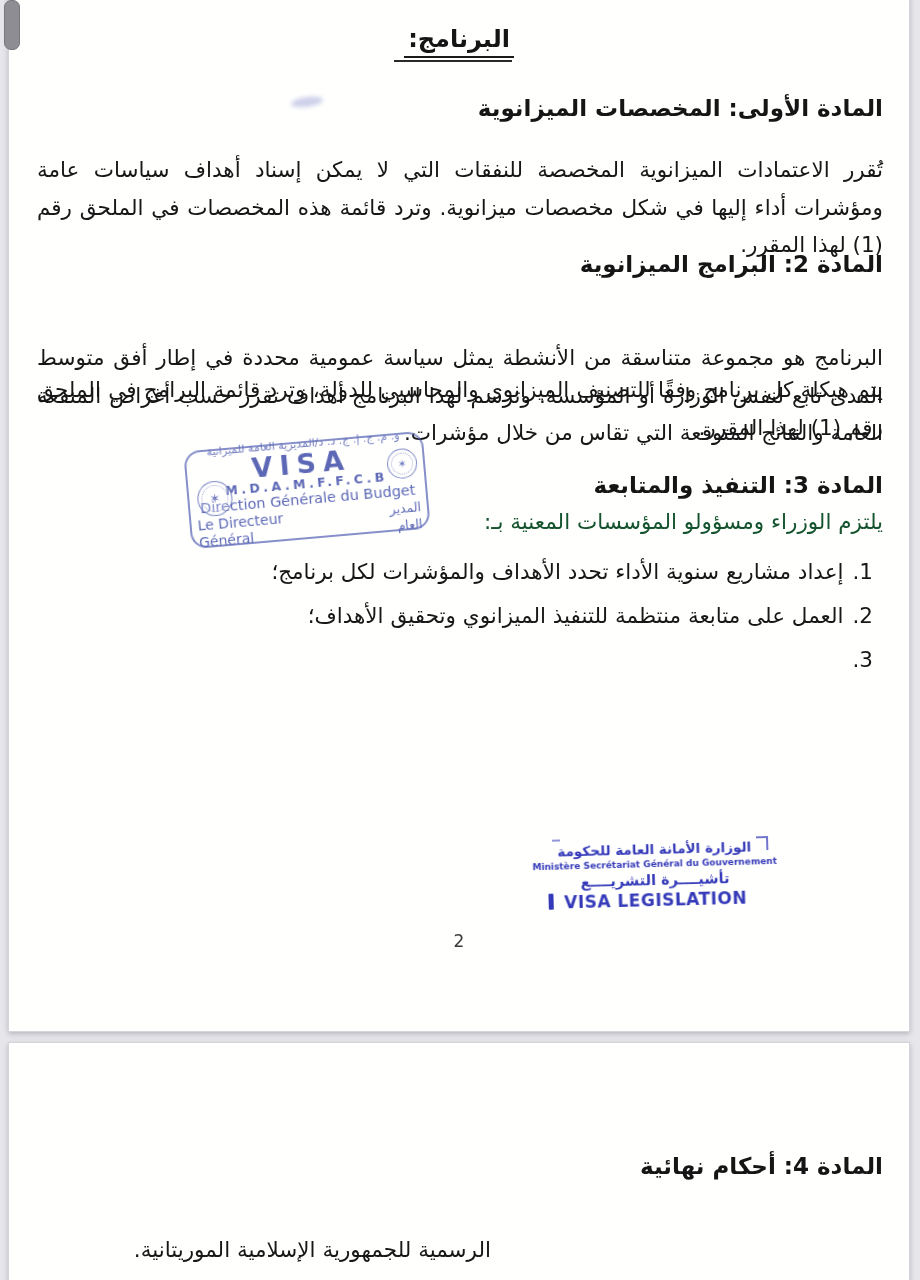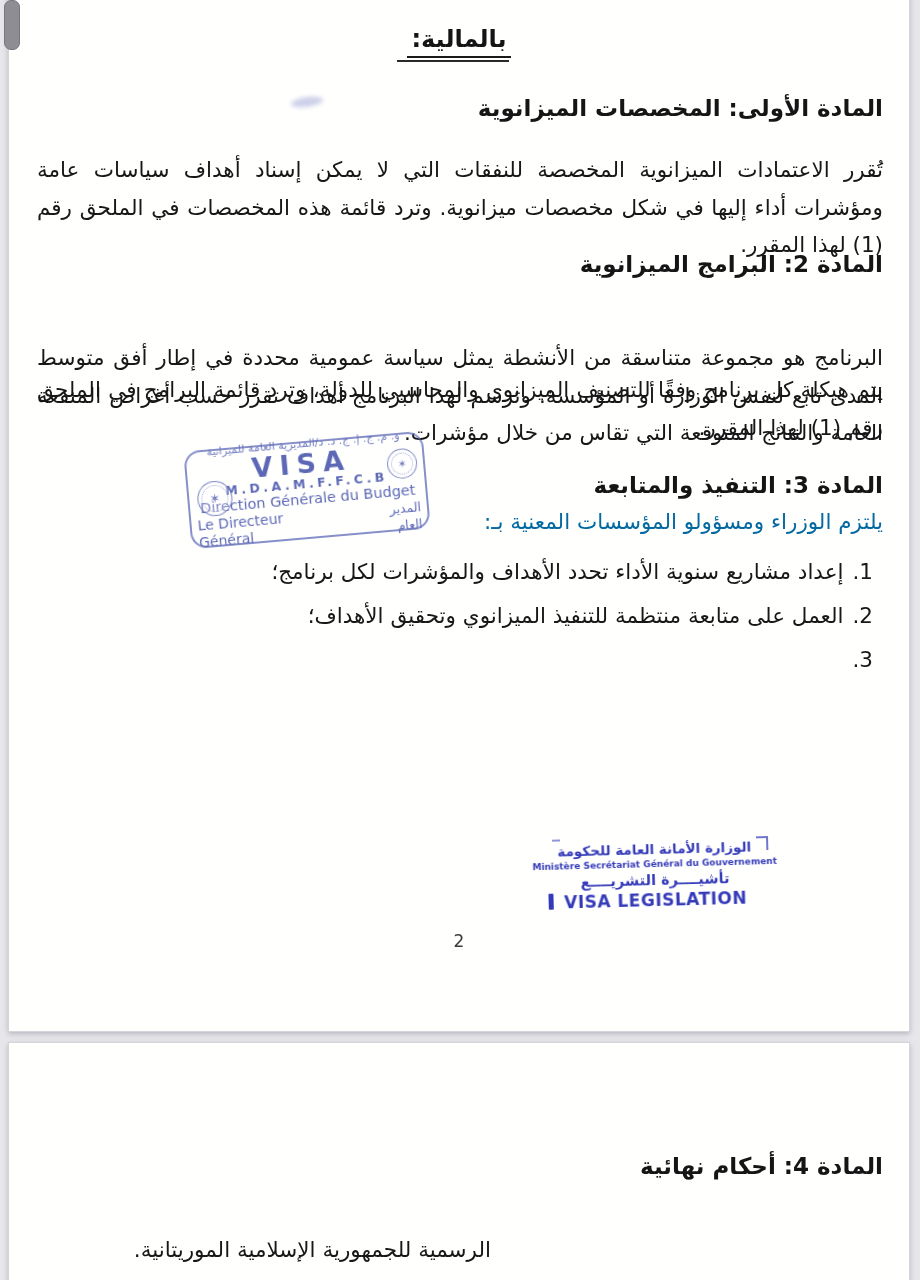--- a/index.html
+++ b/index.html
@@ -33,21 +33,21 @@
   .article-heading{
     position:absolute;right:26px;direction:rtl;
     font-size:23px;font-weight:bold;white-space:nowrap;
   }
   .para{
     position:absolute;left:28px;right:26px;direction:rtl;unicode-bidi:plaintext;
     text-align:justify;font-size:21.5px;line-height:37.5px;color:#171717;
   }
   .line-right{
     position:absolute;right:26px;direction:rtl;
-    font-size:21.5px;color:#0369a1;white-space:nowrap;
+    font-size:21.5px;color:#14532d;white-space:nowrap;
   }
   .num-list{position:absolute;right:36px;left:60px;direction:rtl;}
   .num-item{
     display:flex;direction:rtl;gap:9px;align-items:baseline;
     font-size:21.5px;line-height:30px;margin-bottom:14px;color:#171717;
   }
   .num-item .num{direction:rtl;font-size:21.5px;}
 
   
   .stamp-budget{
@@ -117,21 +117,21 @@
     text-align:justify;text-align-last:justify;font-size:21.5px;line-height:37.5px;color:#171717;}
   #para4-line2{position:absolute;top:188px;right:418px;direction:rtl;white-space:nowrap;
     font-size:21.5px;line-height:37.5px;color:#171717;}
 </style>
 </head>
 <body>
 
 <div class="paper" id="paper1">
 
   <div class="doc-title">
-    <span class="underlined">بالمالية:</span>
+    <span class="underlined">البرنامج:</span>
   </div>
 
   <div class="ink-smudge"></div>
 
   <div class="article-heading" style="top:100px;text-align:right;">المادة الأولى: المخصصات الميزانوية</div>
   <div class="para" style="top:140px;margin-top:16px;">تُقرر الاعتمادات الميزانوية المخصصة للنفقات التي لا يمكن إسناد أهداف سياسات عامة ومؤشرات أداء إليها في شكل مخصصات ميزانوية. وترد قائمة هذه المخصصات في الملحق رقم (1) لهذا المقرر.</div>
 
   <div class="article-heading" style="top:256px;">المادة 2: البرامج الميزانوية</div>
   <div class="para" style="top:296px;margin-top:48px;">البرنامج هو مجموعة متناسقة من الأنشطة يمثل سياسة عمومية محددة في إطار أفق متوسط المدى تابع لنفس الوزارة أو المؤسسة.  وترسم لهذا البرنامج أهداف تقرر حسب أغراض المنفعة العامة والنتائج المتوقعة التي تقاس من خلال مؤشرات.</div>
   <div class="para" style="top:376px;">يتم هيكلة كل برنامج وفقًا للتصنيف الميزانوي والمحاسبي للدولة، وترد قائمة البرامج في الملحق رقم (1) لهذا المقرر.</div>

